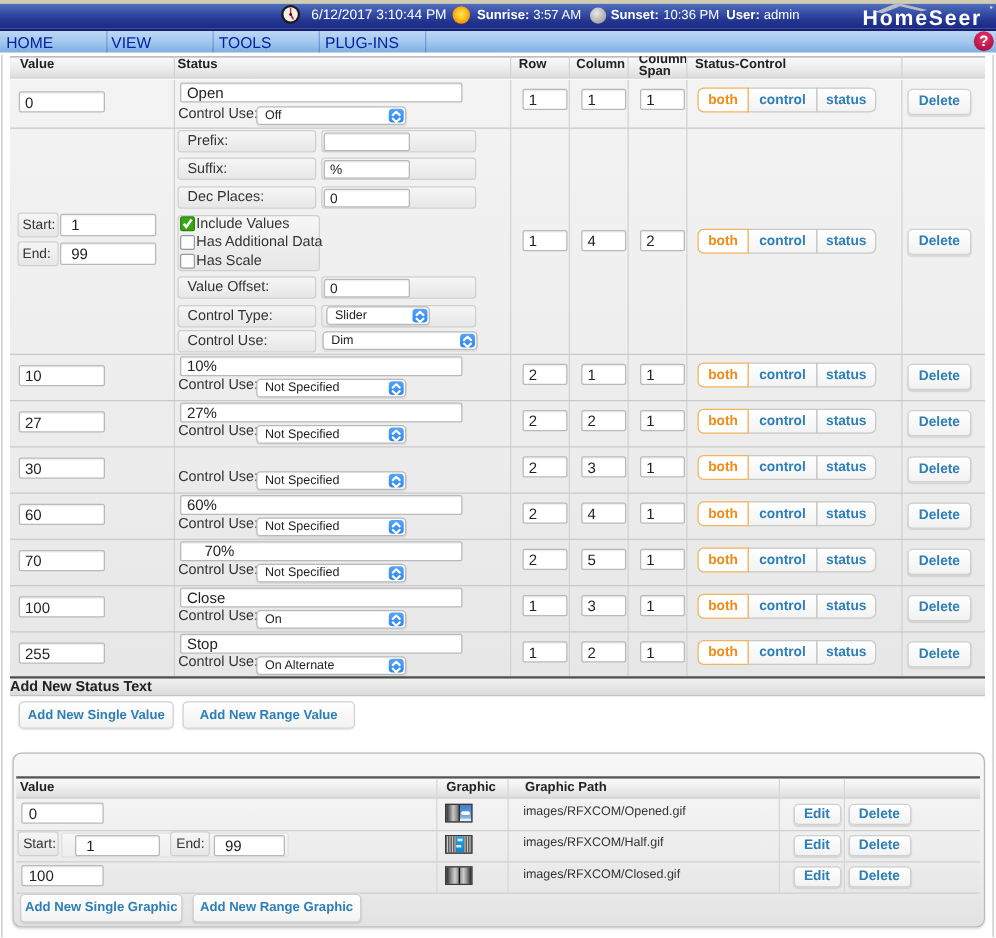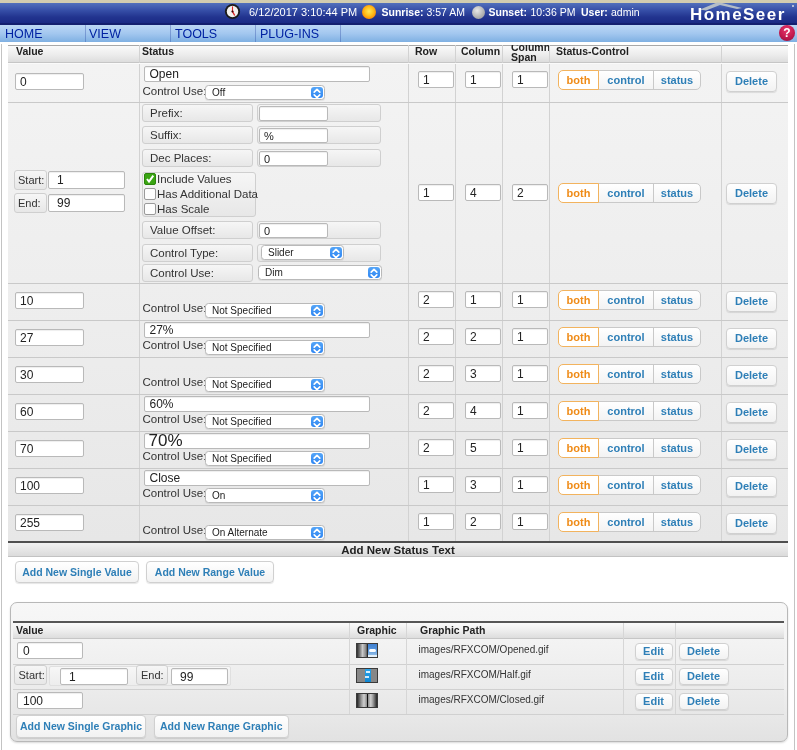--- a/index.html
+++ b/index.html
@@ -94,20 +94,23 @@
       <span style="padding-left:4px;font-size:12px;line-height:16px;">1</span>
     </div>
 <div class="inp" style="left:512px;top:71px;width:36px;height:17px;">
       <span style="padding-left:4px;font-size:12px;line-height:16px;">1</span>
     </div>
 <div class="seg" style="left:558px;top:70px;"><span class="sg both" style="width:41px;">both</span><span class="sg mid" style="width:56px;">control</span><span class="sg last" style="width:48px;">status</span></div>
 <div class="btn" style="left:726px;top:70.5px;width:51px;height:21px;line-height:19px;font-size:11px;">Delete</div>
 <div class="inp" style="left:15px;top:292px;width:69px;height:17px;">
       <span style="padding-left:4px;font-size:12px;line-height:16px;">10</span>
     </div>
+<div class="inp" style="left:143.5px;top:285px;width:226.5px;height:15.5px;">
+      <span style="padding-left:5px;font-size:12px;line-height:14.5px;">10%</span>
+    </div>
 <div style="left:142.5px;top:300.5px;font-size:11.5px;color:#333;white-space:nowrap;line-height:14px;">Control Use:</div>
 <div class="sel" style="left:205px;top:302.5px;width:120px;height:15.5px;">
       <span style="padding-left:6px;font-size:10px;line-height:14.5px;">Not Specified</span>
       <span class="step">
         <svg width="12" height="13" viewBox="0 0 12 13" style="position:absolute;left:0;top:0;">
           <path d="M3.2,5.1 L6,2.4 L8.8,5.1" stroke="#fff" stroke-width="1.7" fill="none" stroke-linecap="round" stroke-linejoin="round"></path>
           <path d="M3.2,7.9 L6,10.6 L8.8,7.9" stroke="#fff" stroke-width="1.7" fill="none" stroke-linecap="round" stroke-linejoin="round"></path>
         </svg>
       </span>
     </div>
@@ -197,21 +200,21 @@
     </div>
     <div class="inp" style="left:512px;top:402px;width:36px;height:17px;">
       <span style="padding-left:4px;font-size:12px;line-height:16px;">1</span>
     </div>
     <div class="seg" style="left:558px;top:401px;"><span class="sg both" style="width:41px;">both</span><span class="sg mid" style="width:56px;">control</span><span class="sg last" style="width:48px;">status</span></div>
     <div class="btn" style="left:726px;top:401.5px;width:51px;height:21px;line-height:19px;font-size:11px;">Delete</div>
 <div class="inp" style="left:15px;top:440px;width:69px;height:17px;">
       <span style="padding-left:4px;font-size:12px;line-height:16px;">70</span>
     </div>
 <div class="inp" style="left:143.5px;top:433px;width:226.5px;height:15.5px;">
-      <span style="padding-left:4px;font-size:17px;line-height:14.5px;">70%</span>
+      <span style="padding-left:19px;font-size:12px;line-height:14.5px;">70%</span>
     </div>
 <div style="left:142.5px;top:448.5px;font-size:11.5px;color:#333;white-space:nowrap;line-height:14px;">Control Use:</div>
 <div class="sel" style="left:205px;top:450.5px;width:120px;height:15.5px;">
       <span style="padding-left:6px;font-size:10px;line-height:14.5px;">Not Specified</span>
       <span class="step">
         <svg width="12" height="13" viewBox="0 0 12 13" style="position:absolute;left:0;top:0;">
           <path d="M3.2,5.1 L6,2.4 L8.8,5.1" stroke="#fff" stroke-width="1.7" fill="none" stroke-linecap="round" stroke-linejoin="round"></path>
           <path d="M3.2,7.9 L6,10.6 L8.8,7.9" stroke="#fff" stroke-width="1.7" fill="none" stroke-linecap="round" stroke-linejoin="round"></path>
         </svg>
       </span>
@@ -249,20 +252,23 @@
     <div class="inp" style="left:465px;top:476px;width:36px;height:17px;">
       <span style="padding-left:4px;font-size:12px;line-height:16px;">3</span>
     </div>
     <div class="inp" style="left:512px;top:476px;width:36px;height:17px;">
       <span style="padding-left:4px;font-size:12px;line-height:16px;">1</span>
     </div>
     <div class="seg" style="left:558px;top:475px;"><span class="sg both" style="width:41px;">both</span><span class="sg mid" style="width:56px;">control</span><span class="sg last" style="width:48px;">status</span></div>
     <div class="btn" style="left:726px;top:475.5px;width:51px;height:21px;line-height:19px;font-size:11px;">Delete</div>
 <div class="inp" style="left:15px;top:514px;width:69px;height:17px;">
       <span style="padding-left:4px;font-size:12px;line-height:16px;">255</span>
+    </div>
+<div class="inp" style="left:143.5px;top:507px;width:226.5px;height:15.5px;">
+      <span style="padding-left:5px;font-size:12px;line-height:14.5px;">Stop</span>
     </div>
 <div style="left:142.5px;top:522.5px;font-size:11.5px;color:#333;white-space:nowrap;line-height:14px;">Control Use:</div>
 <div class="sel" style="left:205px;top:524.5px;width:120px;height:15.5px;">
       <span style="padding-left:6px;font-size:10px;line-height:14.5px;">On Alternate</span>
       <span class="step">
         <svg width="12" height="13" viewBox="0 0 12 13" style="position:absolute;left:0;top:0;">
           <path d="M3.2,5.1 L6,2.4 L8.8,5.1" stroke="#fff" stroke-width="1.7" fill="none" stroke-linecap="round" stroke-linejoin="round"></path>
           <path d="M3.2,7.9 L6,10.6 L8.8,7.9" stroke="#fff" stroke-width="1.7" fill="none" stroke-linecap="round" stroke-linejoin="round"></path>
         </svg>
       </span>
@@ -386,23 +392,23 @@
 <div style="left:8px;top:63px;width:780px;height:1px;background:#fafafa;"></div>
 <div style="left:8px;top:102px;width:780px;height:1px;background:#c9c9c9;"></div>
 <div style="left:8px;top:283px;width:780px;height:1px;background:#c9c9c9;"></div>
 <div style="left:8px;top:320px;width:780px;height:1px;background:#c9c9c9;"></div>
 <div style="left:8px;top:357px;width:780px;height:1px;background:#c9c9c9;"></div>
 <div style="left:8px;top:394px;width:780px;height:1px;background:#c9c9c9;"></div>
 <div style="left:8px;top:431px;width:780px;height:1px;background:#c9c9c9;"></div>
 <div style="left:8px;top:468px;width:780px;height:1px;background:#c9c9c9;"></div>
 <div style="left:8px;top:505px;width:780px;height:1px;background:#c9c9c9;"></div>
 <div style="left:8px;top:541px;width:780px;height:2px;background:#4f4f4f;"></div>
-<div style="left:8px;top:543px;width:780px;height:14px;background:linear-gradient(180deg,#f1f1f1,#dbdbdb);border-bottom:1px solid #c2c2c2;text-align:center;font-size:11.5px;font-weight:bold;color:#222;line-height:14px;">Add New Status Text</div>
+<div style="left:8px;top:543px;width:780px;height:14px;background:linear-gradient(180deg,#f1f1f1,#dbdbdb);border-bottom:1px solid #c2c2c2;font-size:11.5px;font-weight:bold;color:#222;line-height:14px;">Add New Status Text</div>
 <div class="btn" style="left:15px;top:561px;width:124px;height:22px;line-height:20px;font-size:10.5px;">Add New Single Value</div>
-<div class="btn" style="left:146px;top:561px;width:128px;height:22px;line-height:20px;font-size:10.5px;">Add New Range Value</div>
+<div class="btn" style="left:146px;top:561px;width:138px;height:22px;line-height:20px;font-size:10.5px;">Add New Range Value</div>
 <div style="left:10px;top:601.5px;width:777.5px;height:140px;background:linear-gradient(180deg,#f7f7f7 0%,#efefef 60%,#e2e2e2 100%);border:1px solid #b8b8b8;border-radius:7px;box-shadow:0 1px 2px rgba(0,0,0,0.15);"></div>
 <div style="left:13px;top:620.5px;width:771px;height:2px;background:#565656;"></div>
 <div style="left:13px;top:622.5px;width:771px;height:16px;background:linear-gradient(180deg,#fafafa 0%,#ececec 55%,#dddddd 100%);border-bottom:1px solid #c6c6c6;"></div>
 <div style="left:16px;top:624px;font-size:10.5px;font-weight:bold;color:#222;white-space:nowrap;line-height:12.4px;">Value</div>
 <div style="left:357px;top:624px;font-size:10.5px;font-weight:bold;color:#222;white-space:nowrap;line-height:12.4px;">Graphic</div>
 <div style="left:420px;top:624px;font-size:10.5px;font-weight:bold;color:#222;white-space:nowrap;line-height:12.4px;">Graphic Path</div>
 <div class="rowbg" style="left:13px;top:638.5px;width:771px;height:75px;"></div>
 <div style="left:13px;top:663.5px;width:771px;height:1px;background:#d0d0d0;"></div>
 <div style="left:13px;top:688.5px;width:771px;height:1px;background:#d0d0d0;"></div>
 <div style="left:13px;top:713.5px;width:771px;height:1px;background:#d0d0d0;"></div>

